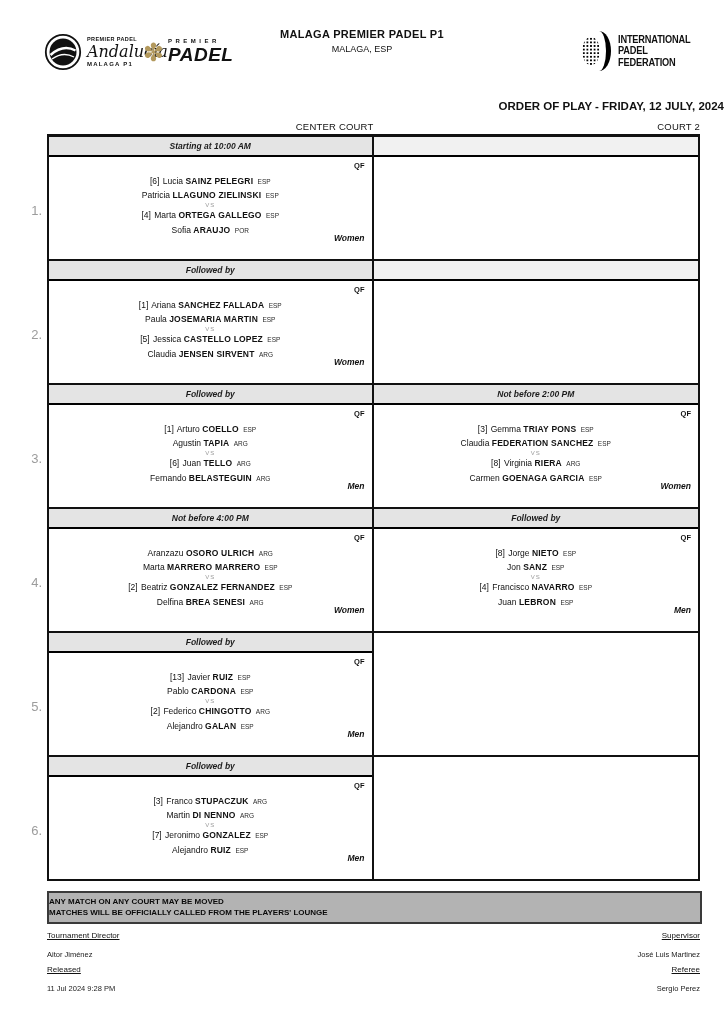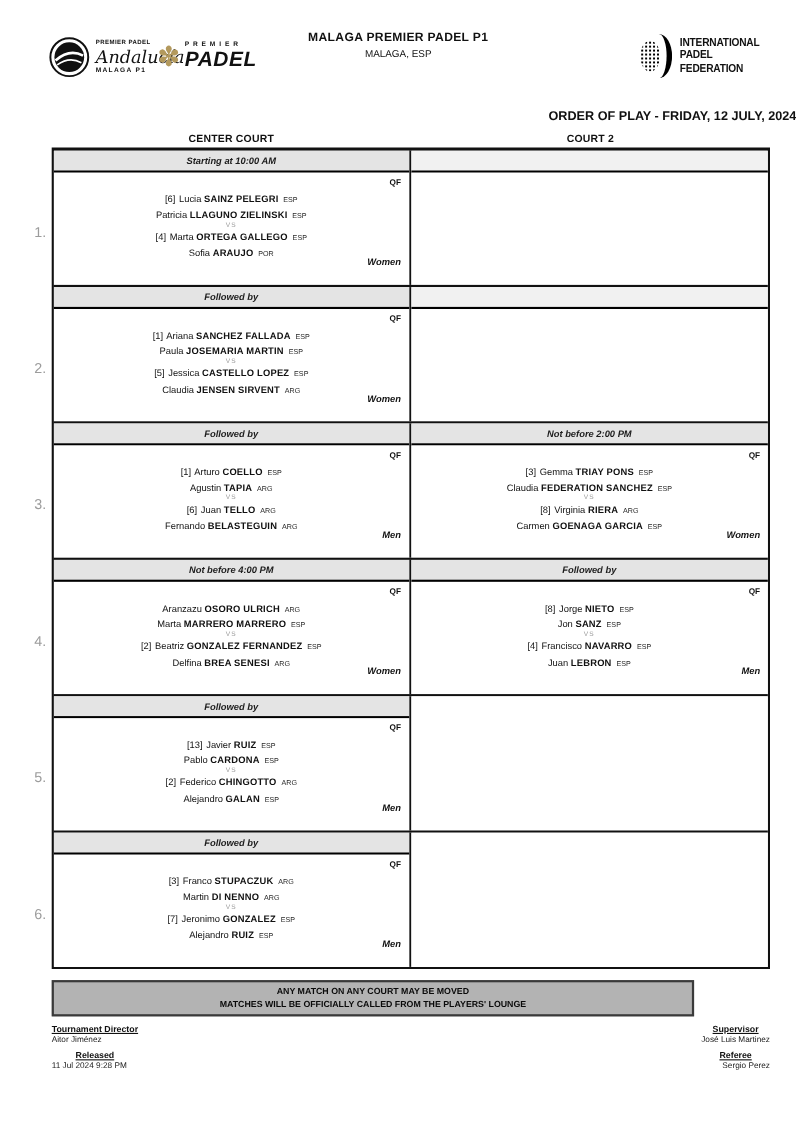--- a/index.html
+++ b/index.html
@@ -33,21 +33,21 @@
       border-radius:50%; }
   .ipf-arc { position:absolute; right:0px; top:0px; width:24px; height:40px;
       border-radius:50%; border-right:5px solid #000; }
   .ipf-txt { font-size:10.5px; font-weight:bold; line-height:1.08; letter-spacing:-.2px;
       transform:scaleX(.88); transform-origin:left center; white-space:nowrap; }
 
   .order-title { text-align:right; font-size:11.5px; font-weight:bold; margin-top:6px; }
 
   
   .cols { width:653px; margin:9px 0 2px 47px; display:flex; }
-  .cols div { width:50%; text-align:center; font-size:9.5px; font-weight:bold; letter-spacing:.2px; }
+  .cols div { width:50%; text-align:right; font-size:9.5px; font-weight:normal; letter-spacing:.2px; }
 
   
   .sched { width:653px; margin-left:47px; border:2px solid #111; border-top-width:3px; }
   .rowg { display:flex; position:relative; border-top:2px solid #111; }
   .rowg:first-child { border-top:none; }
   .num { position:absolute; left:-29px; top:66px; width:22px; text-align:right;
       font-size:13px; color:#9c9c9c; }
   .colc { width:50%; display:flex; flex-direction:column; }
   .colc.left { border-right:2px solid #111; }
   .strip { height:20px; background:#e4e4e4; border-bottom:2px solid #000000;
@@ -60,26 +60,26 @@
   .gender { position:absolute; bottom:16px; right:7px; font-size:8.5px; font-weight:bold;font-style:italic; }
   .players { position:absolute; left:0; right:0; top:10px; bottom:16px;
       display:flex; flex-direction:column; align-items:center; justify-content:center; gap:4.5px; }
   .pline { font-size:8.5px; white-space:nowrap; }
   .pline .seed { margin-right:1px; }
   .pline .last { font-weight:bold; letter-spacing:.2px; }
   .pline .cc { font-size:6.5px; margin-left:2px; color:#2a2a2a; }
   .vs { font-size:6px; color:#9a9a9a; letter-spacing:1px; margin:-2.5px 0; }
 
   
-  .notice { width:584px; margin:10px 0 0 47px; background:#b3b3b3; border:2px solid #3a3a3a;
-      text-align:center; padding:3px 0 4px 0; }
+  .notice { width:655px; margin:10px 0 0 47px; background:#b3b3b3; border:2px solid #3a3a3a;
+      padding:3px 0 4px 0; }
   .notice div { font-size:8px; font-weight:bold; line-height:11px; color:#0a0a0a; }
   .foot { width:653px; margin:7px 0 0 47px; display:flex; justify-content:space-between; }
   .foot-col.right { text-align:right; }
-  .f-label { font-size:8px; font-weight:bold; text-decoration:underline; margin-bottom:0;text-align:center; }
+  .f-label { font-size:8px; font-weight:normal; text-decoration:underline; margin-bottom:10px; }
   .f-value { font-size:7.5px; margin-bottom:6px; color:#222; }
 </style>
 </head>
 <body>
 
 <div class="page">
 
   <div class="hdr">
     <div class="logo-mp1">
       <svg width="38" height="38" viewBox="0 0 38 38">

